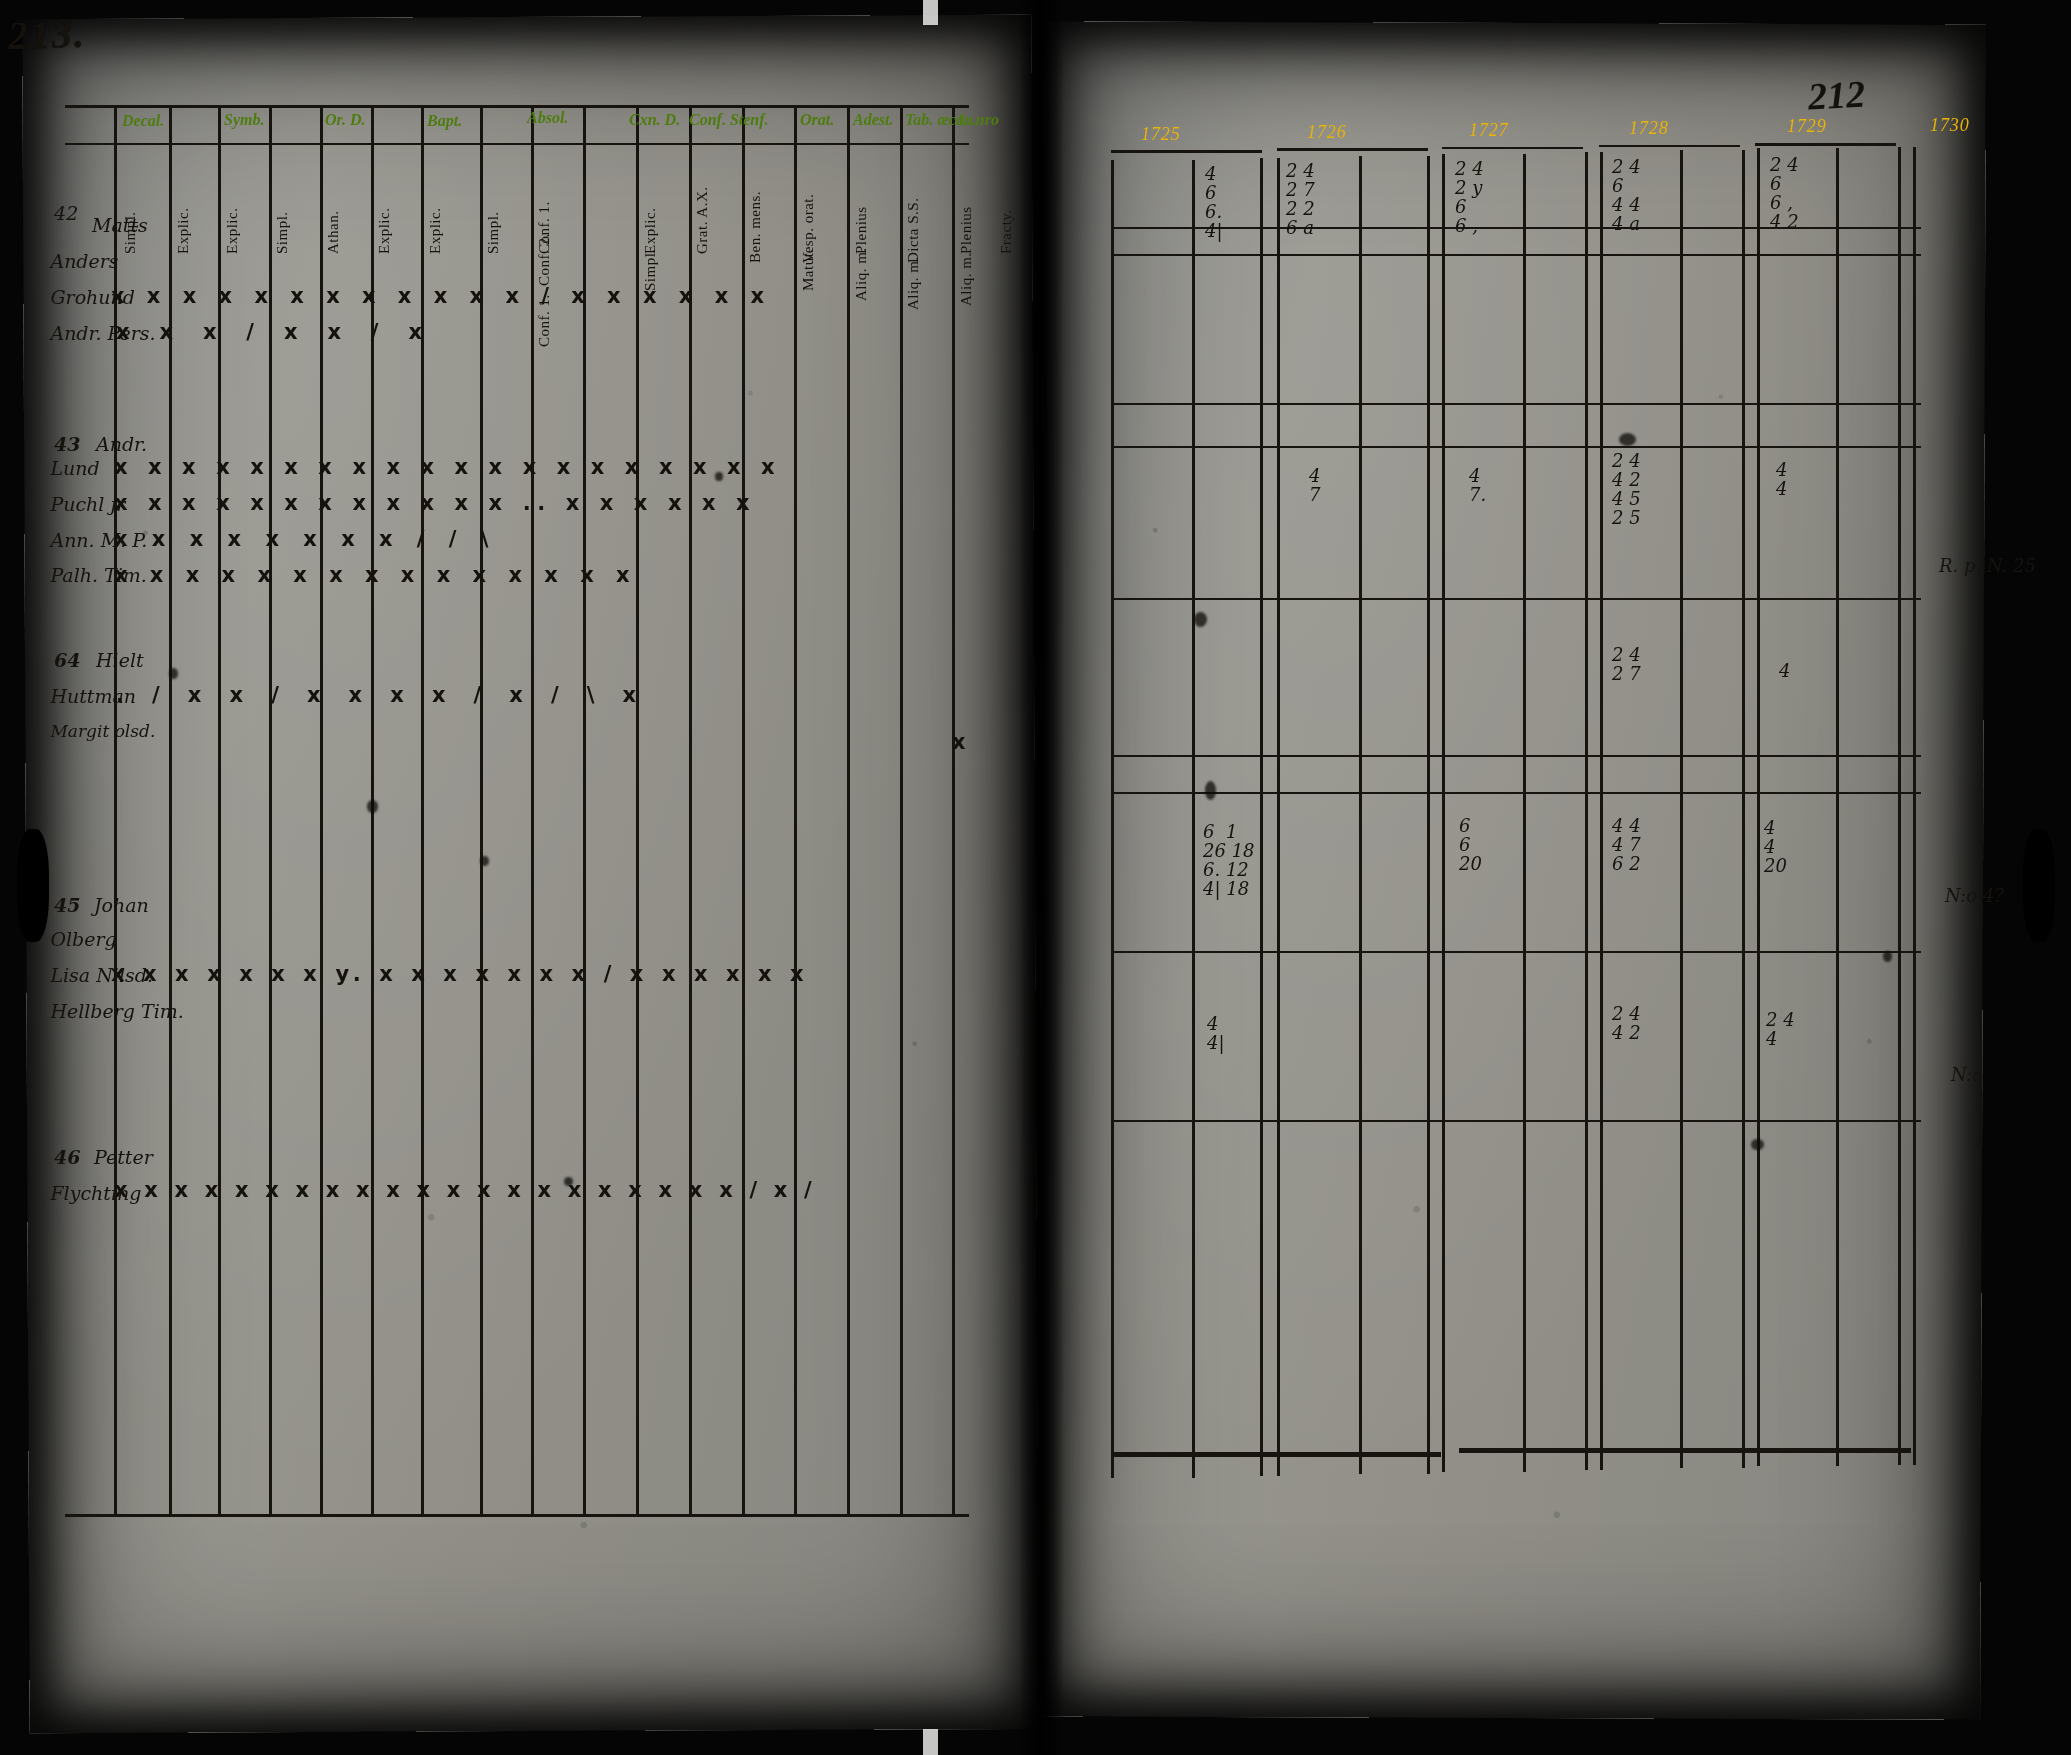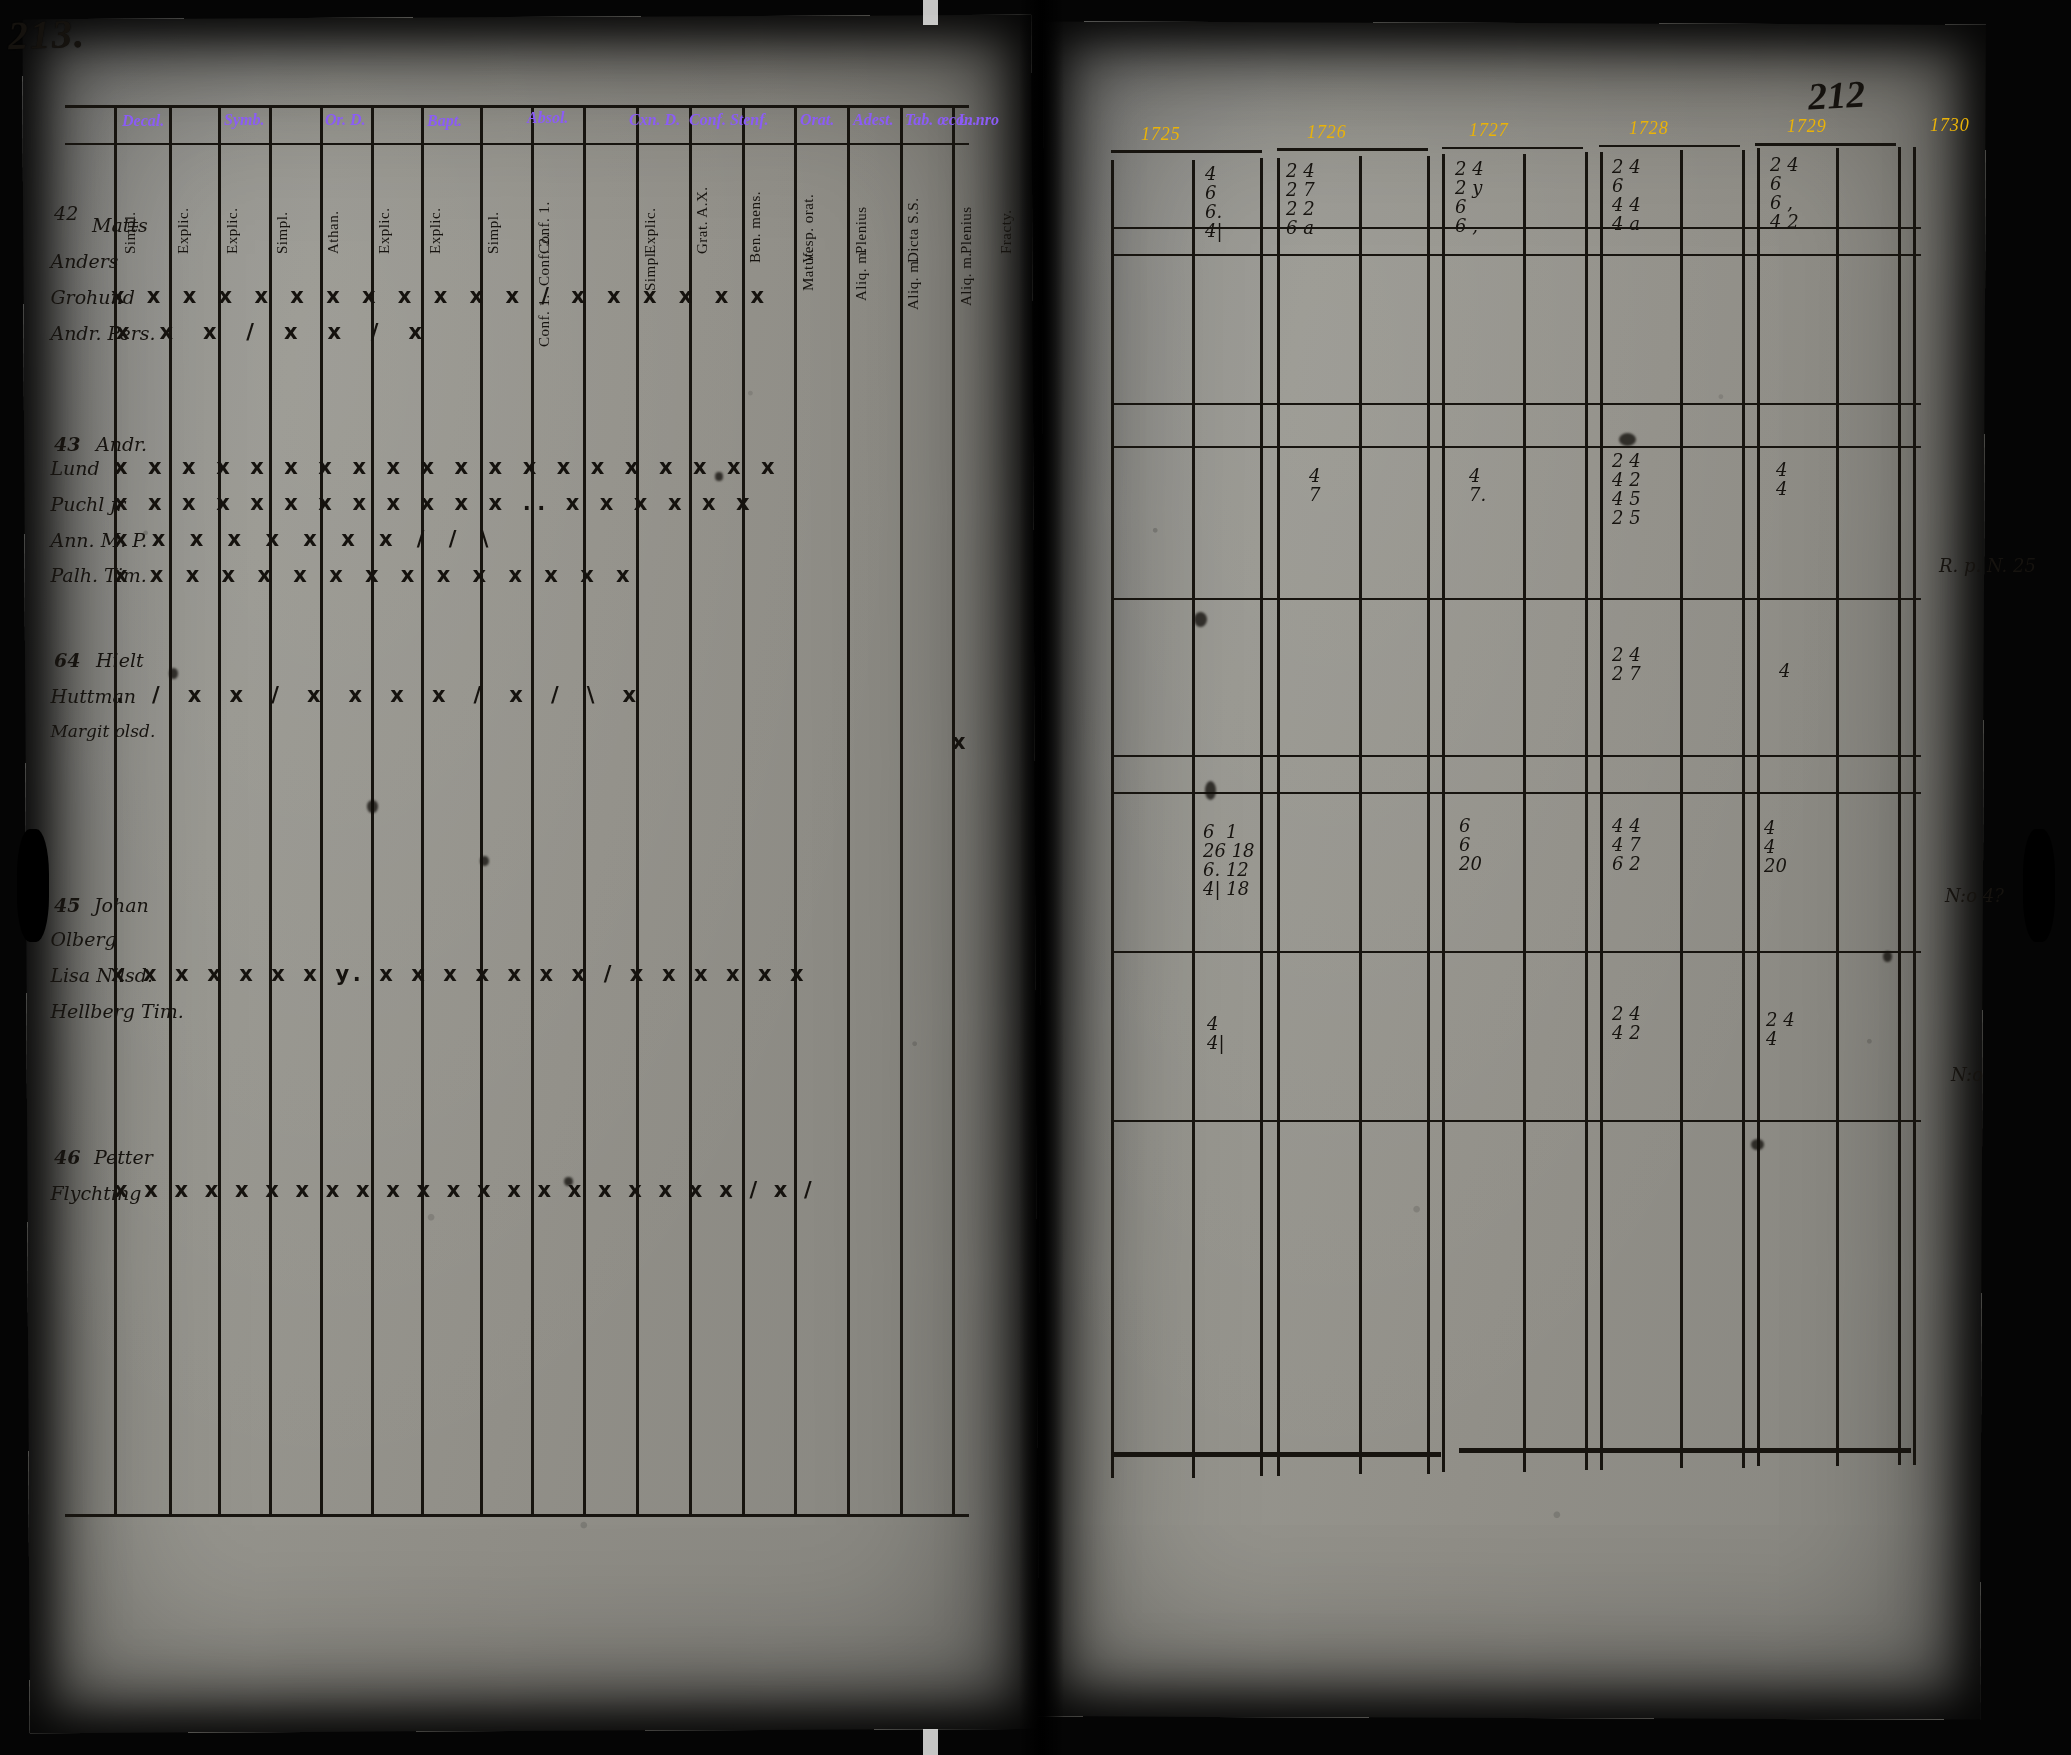--- a/index.html
+++ b/index.html
@@ -140,21 +140,21 @@
   }
   .hrule { height: 2.8px; }
   .vrule { width: 2.8px; }
 
   .colhead {
     position: absolute;
     font-size: 16px;
     font-weight: bold;
     font-style: italic;
     white-space: nowrap;
-    color: #8b5cf6;
+    color: #4d7c0f;
   }
   .subhead {
     position: absolute;
     font-size: 15px;
     writing-mode: vertical-rl;
     transform: rotate(180deg);
     white-space: nowrap;
     color: #16130f;
     letter-spacing: 0.5px;
   }

